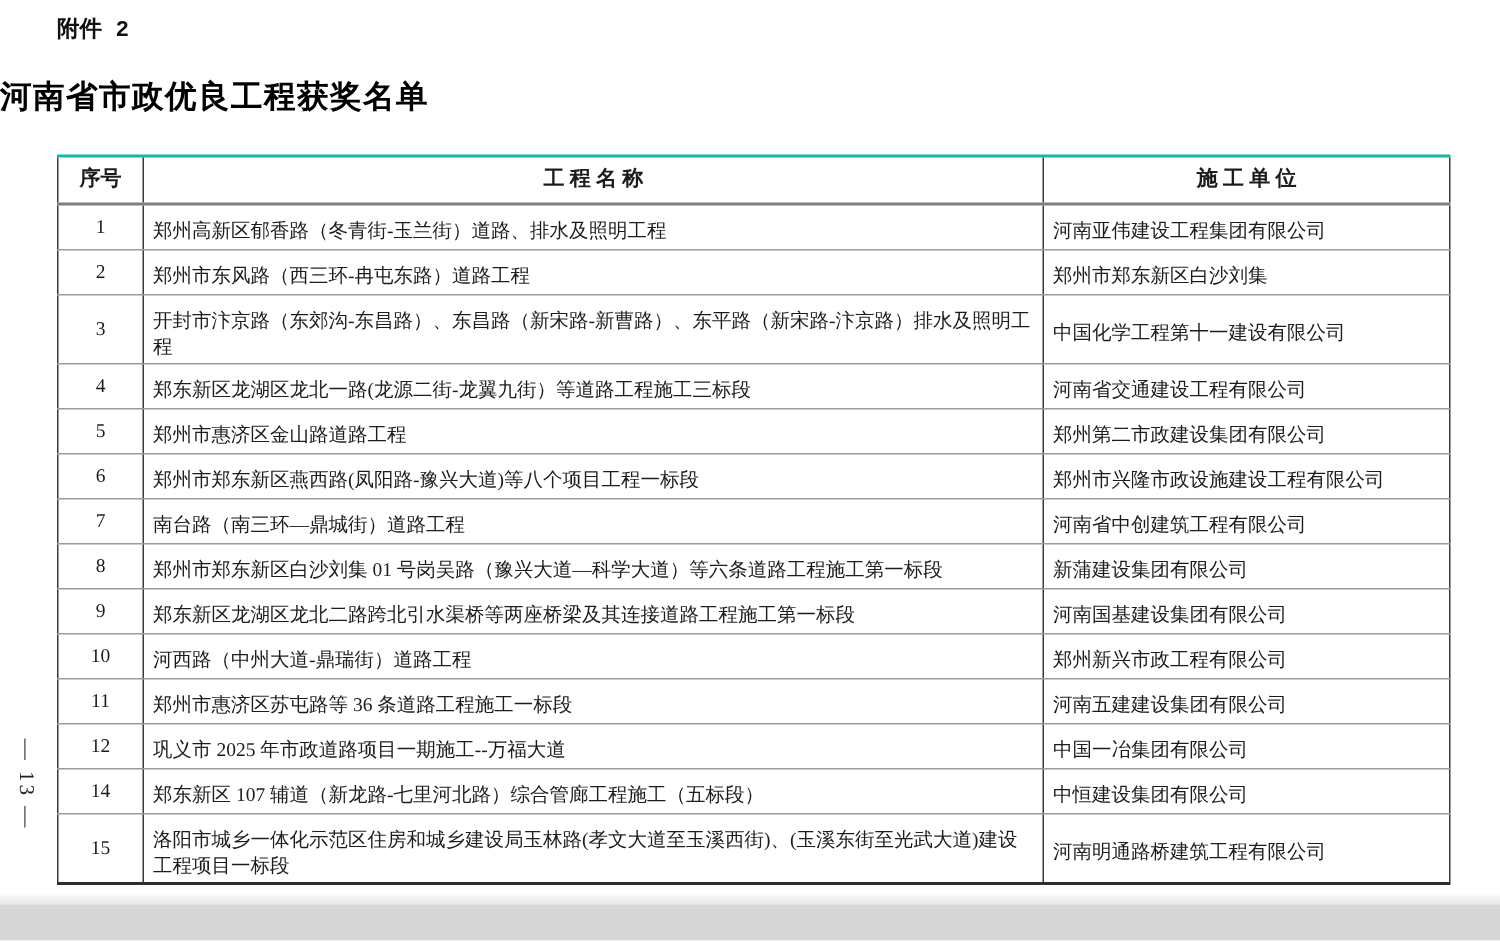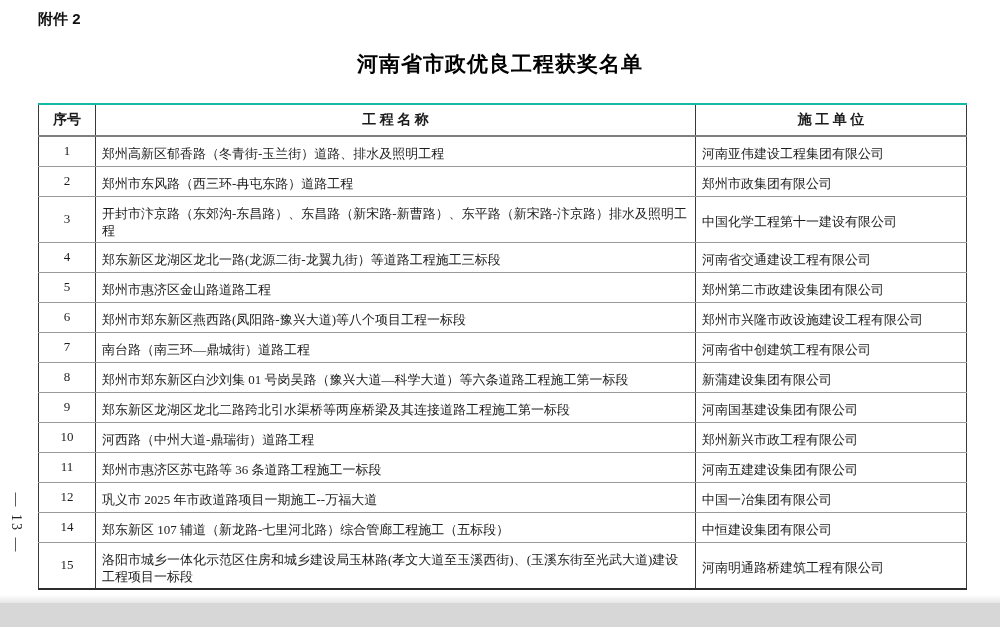--- a/index.html
+++ b/index.html
@@ -7,25 +7,25 @@
     width: 1000px; height: 627px;
     background: #ffffff;
     font-family: "Liberation Serif", "DejaVu Serif", serif;
     color: #1c1c1c;
     overflow: hidden;
   }
   .page { position: relative; width: 1000px; height: 627px; background: #ffffff; }
   .attachment-label {
     position: absolute; left: 38px; top: 10px;
     font-size: 15px; font-weight: bold; color: #111;
-    font-family: Liberation Sans, sans-serif;
+    font-family: Liberation Mono, monospace;
   }
   .doc-title {
     position: absolute; left: 0; top: 50px; width: 1000px;
-    text-align: center;
+    text-align: left;
     font-size: 21px; font-weight: bold; color: #000;
     letter-spacing: 1px;
     font-family: "Liberation Sans", "DejaVu Sans", sans-serif;
   }
   .awards-table {
     position: absolute; left: 38px; top: 103px; width: 928px;
     border-collapse: collapse; table-layout: fixed;
     font-size: 13px;
   }
   .awards-table col.c-no { width: 57px; }
@@ -91,21 +91,21 @@
     </thead>
     <tbody>
         <tr>
           <td class="col-no">1</td>
           <td class="col-project">郑州高新区郁香路（冬青街-玉兰街）道路、排水及照明工程</td>
           <td class="col-company">河南亚伟建设工程集团有限公司</td>
         </tr>
         <tr>
           <td class="col-no">2</td>
           <td class="col-project">郑州市东风路（西三环-冉屯东路）道路工程</td>
-          <td class="col-company">郑州市政集团有限公司</td>
+          <td class="col-company">郑州市郑东新区白沙刘集</td>
         </tr>
         <tr>
           <td class="col-no">3</td>
           <td class="col-project">开封市汴京路（东郊沟-东昌路）、东昌路（新宋路-新曹路）、东平路（新宋路-汴京路）排水及照明工程</td>
           <td class="col-company">中国化学工程第十一建设有限公司</td>
         </tr>
         <tr>
           <td class="col-no">4</td>
           <td class="col-project">郑东新区龙湖区龙北一路(龙源二街-龙翼九街）等道路工程施工三标段</td>
           <td class="col-company">河南省交通建设工程有限公司</td>

